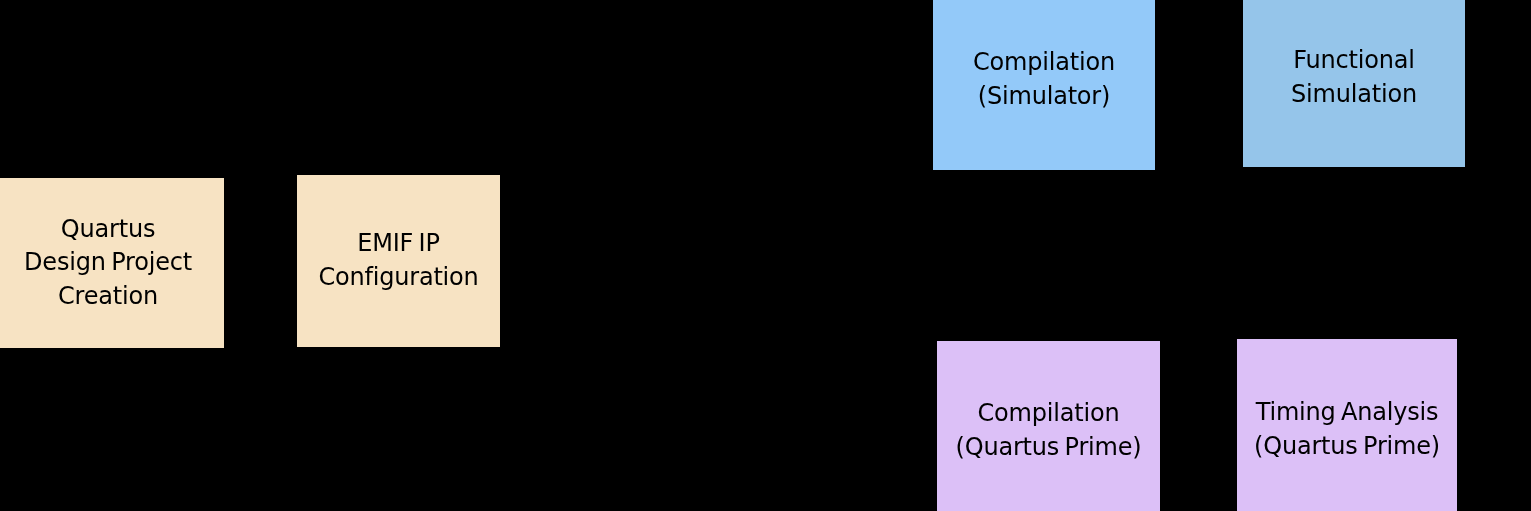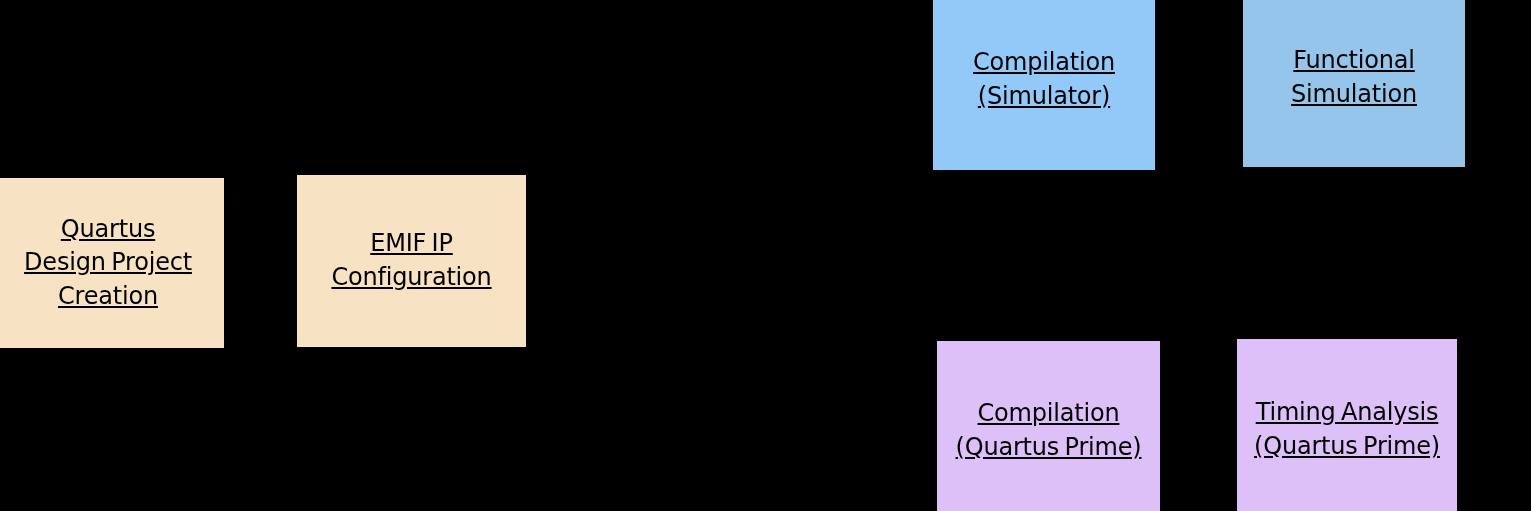--- a/index.html
+++ b/index.html
@@ -28,25 +28,24 @@
     color: #000000;
     font-size: 24px;
     line-height: 1.40;
     letter-spacing: -0.2px;
     word-spacing: -2px;
     padding: 0 6px;
   }
   .node .label {
     display: block;
     white-space: pre-line;
-    text-decoration: underline;
   }
   
   #node-quartus-prime-project-creation { left: -8px;  top: 178px; width: 232px; height: 170px; }
-  #node-emif-ip-configuration          { left: 297px; top: 175px; width: 229px; height: 172px; }
+  #node-emif-ip-configuration          { left: 297px; top: 175px; width: 203px; height: 172px; }
   #node-design-example-generation      { left: 585px; top: 172px; width: 224px; height: 172px; }
   #node-compilation-simulator          { left: 933px; top: -10px; width: 222px; height: 180px; }
   #node-functional-simulation          { left: 1243px; top: -12px; width: 222px; height: 179px; }
   #node-compilation-quartus-prime      { left: 937px; top: 341px; width: 223px; height: 180px; }
   #node-timing-analysis-quartus-prime  { left: 1237px; top: 339px; width: 220px; height: 182px; }
 </style>
 </head>
 <body>
 
 <div id="canvas" style="background-color: rgb(0, 0, 0); color: rgb(0, 0, 0);">

